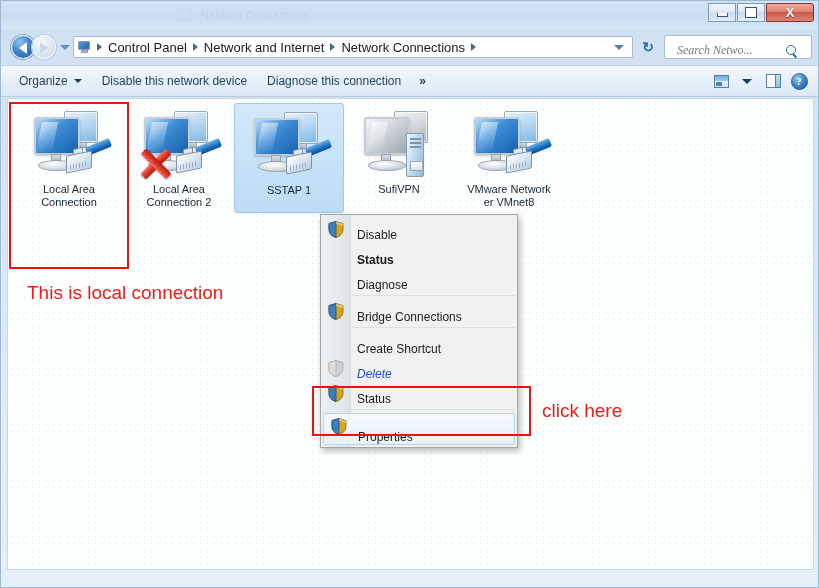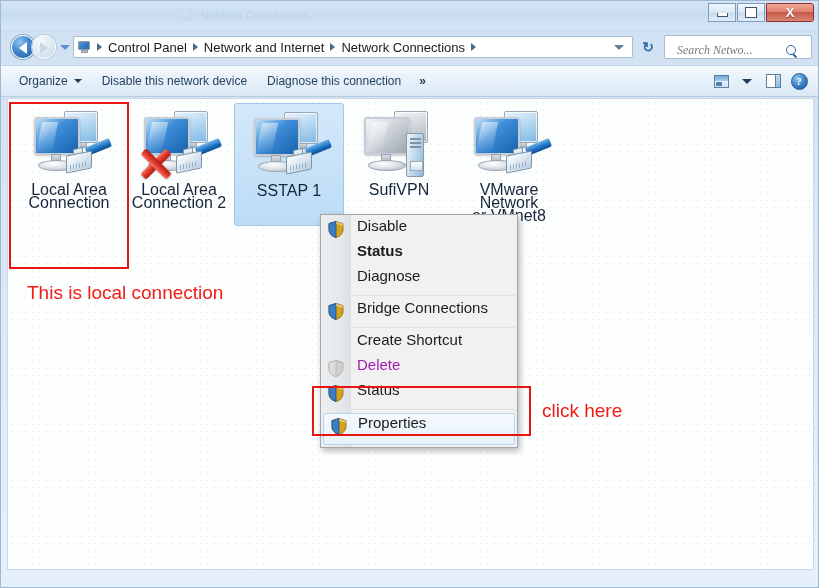--- a/index.html
+++ b/index.html
@@ -368,21 +368,21 @@
     flex-direction: column;
     align-items: center;
     position: relative;
   }
   .conn.selected {
     background: linear-gradient(180deg, #d4e8fa 0%, #bcdcf6 100%);
     border: 1px solid #a0c8e8;
     border-radius: 3px;
   }
   .conn-label {
-    font-size: 16px;
+    font-size: 11px;
     color: #16263a;
     text-align: center;
     line-height: 13px;
     margin-top: 4px;
     width: 108px;
   }
 
   
   .netico {
     width: 86px; height: 72px;
@@ -540,28 +540,28 @@
     position: absolute;
     left: 0; top: 0;
     width: 29px; height: 100%;
     background: linear-gradient(90deg, #edeff1 0%, #e4e7ea 75%, #dfe2e5 100%);
     border-right: 1px solid #e0e3e6;
   }
   .ctxitem {
     position: relative;
     height: 25px;
     display: flex;
-    align-items: flex-start;
+    align-items: flex-end;
     padding-left: 36px;
-    font-size: 15px;
+    font-size: 12px;
     color: #1b1b1b;
     z-index: 2;
   }
   .ctxitem.bold { font-weight: bold; }
-  .ctxitem.disabled { color: #a21caf; }
+  .ctxitem.disabled { color: #1d4ed8; font-style: italic; }
   .ctxitem.highlight {
     background: linear-gradient(180deg, #f4f9fd 0%, #e6f1fa 100%);
     border: 1px solid #b6d6ef;
     margin: 0 2px;
     padding-left: 34px;
     height: 32px;
     border-radius: 2px;
   }
   .ctxsep {
     height: 1px;

